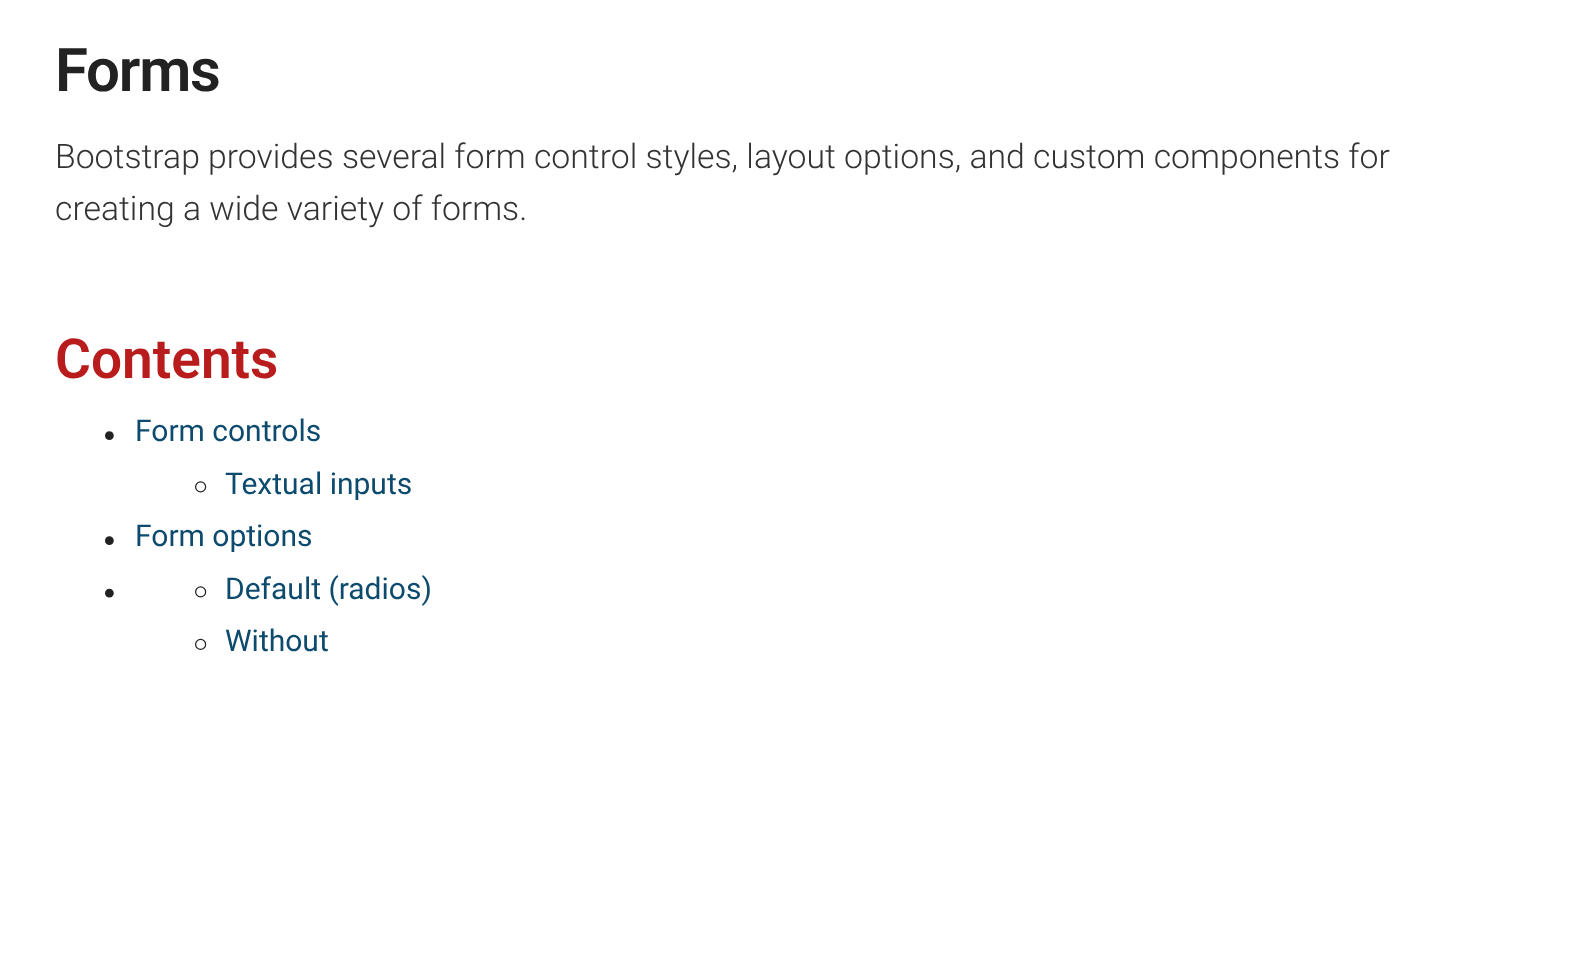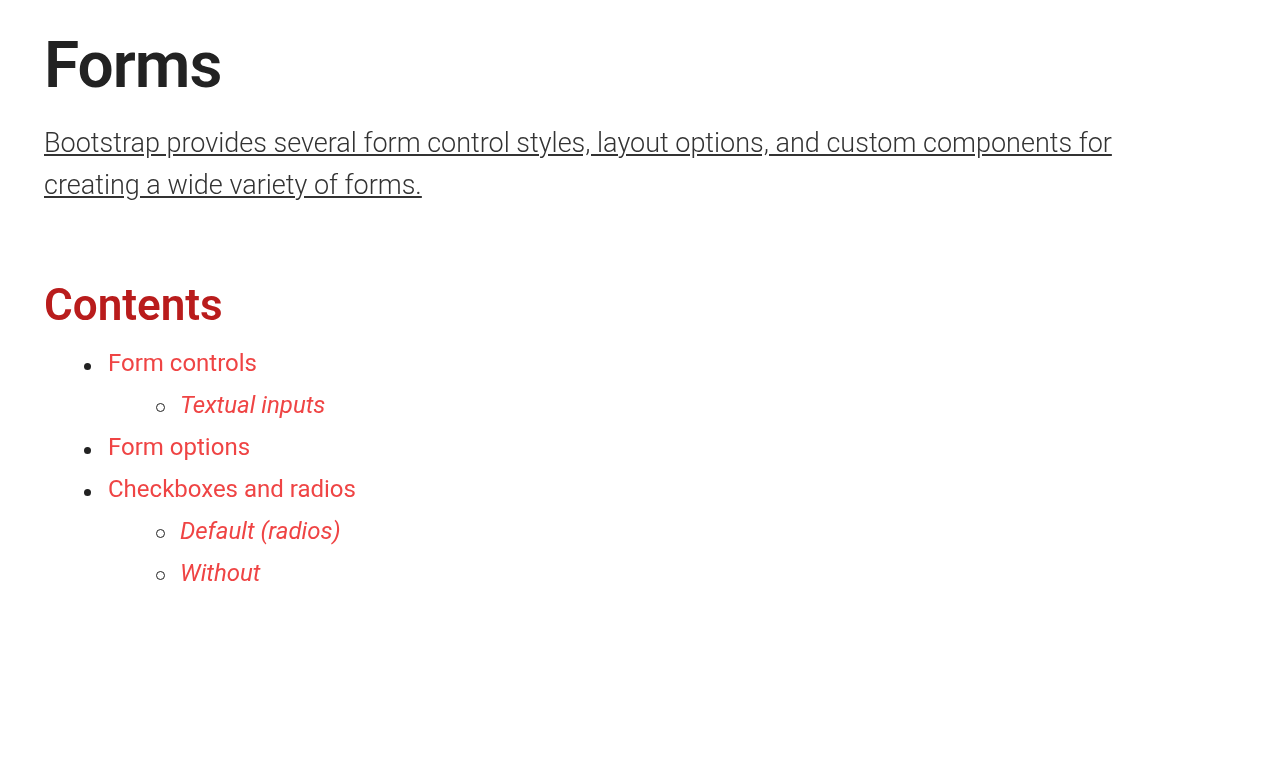--- a/index.html
+++ b/index.html
@@ -8,34 +8,33 @@
       box-sizing: border-box;
     }
     body {
       font-family: "Segoe UI", -apple-system, BlinkMacSystemFont, Roboto, "Helvetica Neue", Arial, sans-serif;
       color: #333;
       background: #fff;
       padding: 28px 44px;
       width: 1264px;
     }
     h1.page-title {
-      font-size: 64px;
+      font-size: 48px;
       font-weight: 600;
       color: #222;
       margin-bottom: 20px;
       letter-spacing: -1px;
     }
     p.lead {
       font-size: 27px;
       font-weight: 300;
       color: #333;
       line-height: 1.55;
       margin-bottom: 72px;
       max-width: 1140px;
-      text-decoration: underline;
     }
     h2.contents-heading {
       font-size: 44px;
       font-weight: 600;
       color: #b91c1c;
       margin-bottom: 18px;
     }
     ul.toc {
       list-style: none;
       padding-left: 40px;
@@ -52,40 +51,39 @@
       top: 14px;
       width: 7px;
       height: 7px;
       background: #222;
       border-radius: 50%;
     }
     ul.sub {
       list-style: none;
       padding-left: 48px;
       margin-top: 14px;
-      font-style: italic;
     }
     ul.sub > li {
       position: relative;
       padding-left: 24px;
       margin-bottom: 14px;
     }
     ul.sub > li::before {
       content: "";
       position: absolute;
       left: 0;
       top: 12px;
       width: 7px;
       height: 7px;
       border: 1.2px solid #222;
       border-radius: 50%;
       background: transparent;
     }
     a.toc-link {
-      color: #ef4444;
+      color: #0c4a6e;
       text-decoration: none;
       font-size: 24px;
       font-weight: 400;
       margin-top: 36px;
     }
   </style>
 </head>
 <body>
 
 <h1 class="page-title">Forms</h1>
@@ -100,21 +98,20 @@
     <ul class="sub">
       <li>
         <a href="#" class="toc-link">Textual inputs</a>
       </li>
     </ul>
   </li>
   <li>
     <a href="#" class="toc-link">Form options</a>
   </li>
   <li>
-    <a href="#" class="toc-link">Checkboxes and radios</a>
     <ul class="sub">
       <li>
         <a href="#" class="toc-link">Default (radios)</a>
       </li>
       <li>
         <a href="#" class="toc-link">Without</a>
       </li>
     </ul>
   </li>
 </ul>

